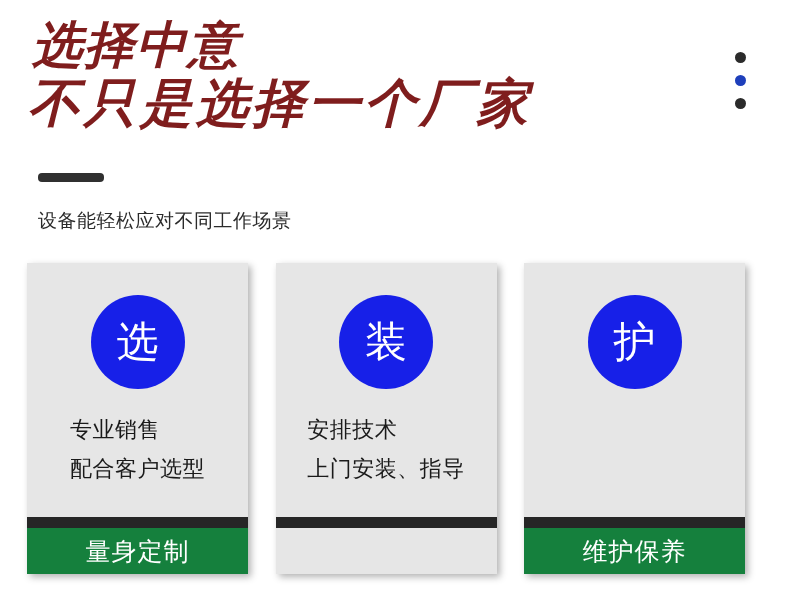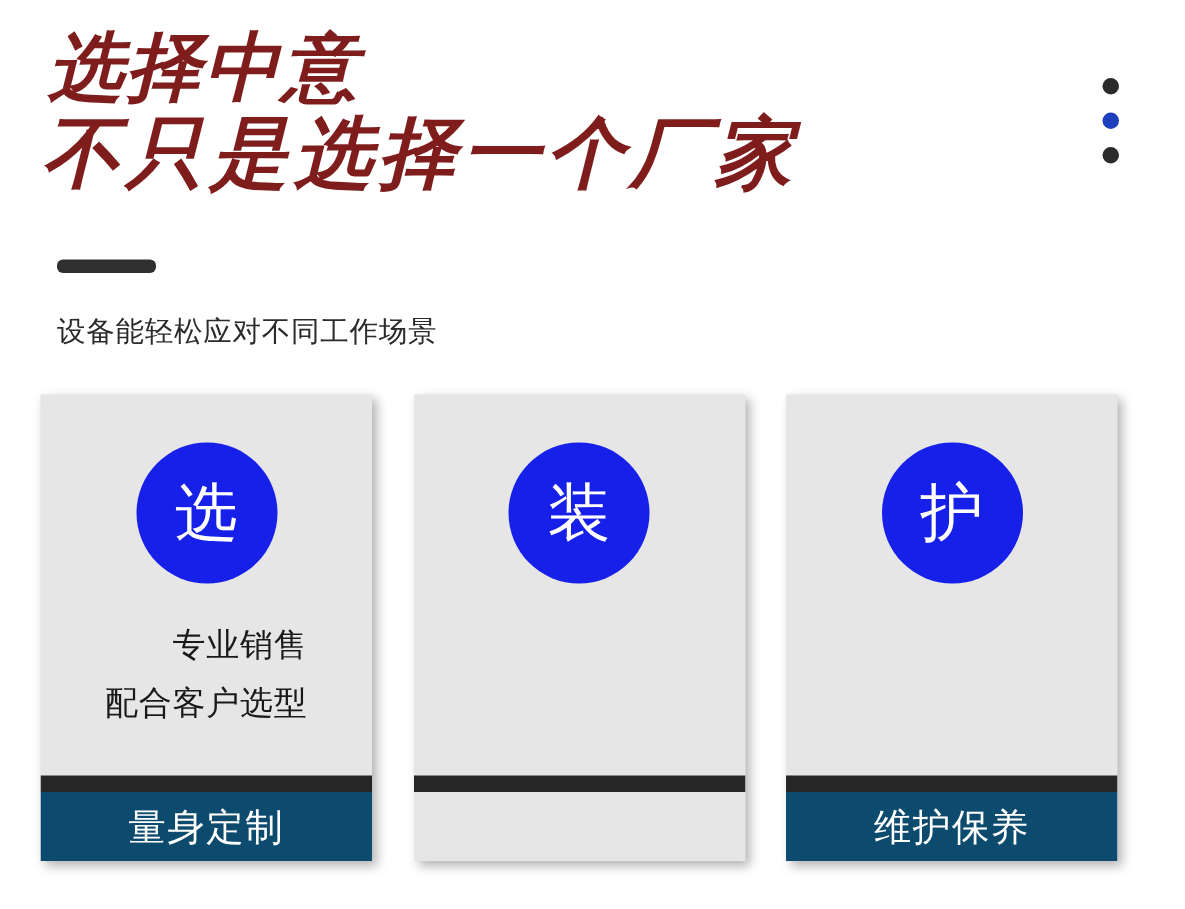--- a/index.html
+++ b/index.html
@@ -116,42 +116,42 @@
     justify-content: center;
   }
   .card-circle-label {
     color: #ffffff;
     font-size: 42px;
     font-weight: normal;
     line-height: 1;
   }
   .card-body {
     margin-top: 22px;
-    text-align: right;
+    text-align: left;
     color: #1a1a1a;
     font-size: 22px;
     line-height: 1.75;
     letter-spacing: 0.5px;
     white-space: nowrap;
   }
   .card-dark-band {
     position: absolute;
     left: 0;
     bottom: 46px;
     width: 100%;
     height: 11px;
     background: #262626;
   }
   .card-footer {
     position: absolute;
     left: 0;
     bottom: 0;
     width: 100%;
     height: 46px;
-    background: #0c4a6e;
+    background: #15803d;
     color: #ffffff;
     font-size: 25px;
     display: flex;
     align-items: center;
     justify-content: center;
     letter-spacing: 1px;
     white-space: nowrap;
   }
 </style>
 </head>
@@ -183,20 +183,24 @@
       <div>配合客户选型</div>
     </div>
     <div class="card-dark-band"></div>
     <div class="card-footer">量身定制</div>
   </div>
 
   <div class="card">
     <div class="card-circle">
       <span class="card-circle-label">装</span>
     </div>
+    <div class="card-body">
+      <div>安排技术</div>
+      <div>上门安装、指导</div>
+    </div>
     <div class="card-dark-band"></div>
   </div>
 
   <div class="card">
     <div class="card-circle">
       <span class="card-circle-label">护</span>
     </div>
     <div class="card-dark-band"></div>
     <div class="card-footer">维护保养</div>
   </div>

